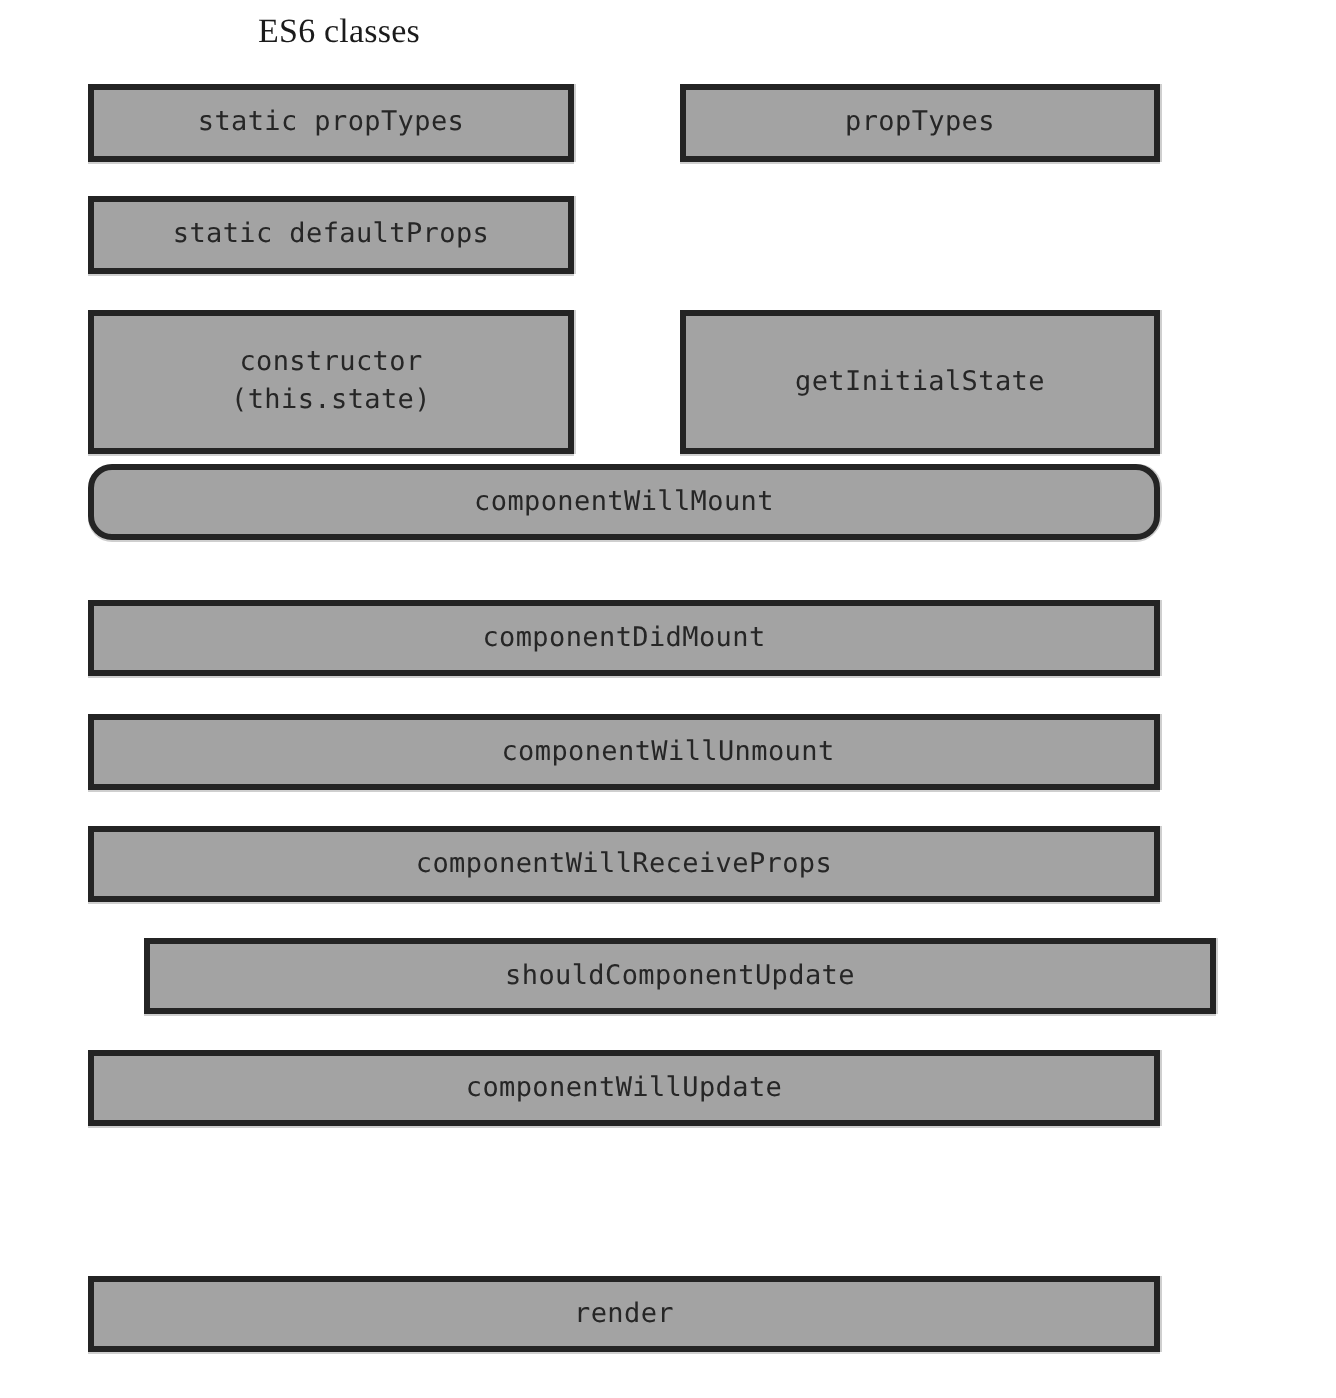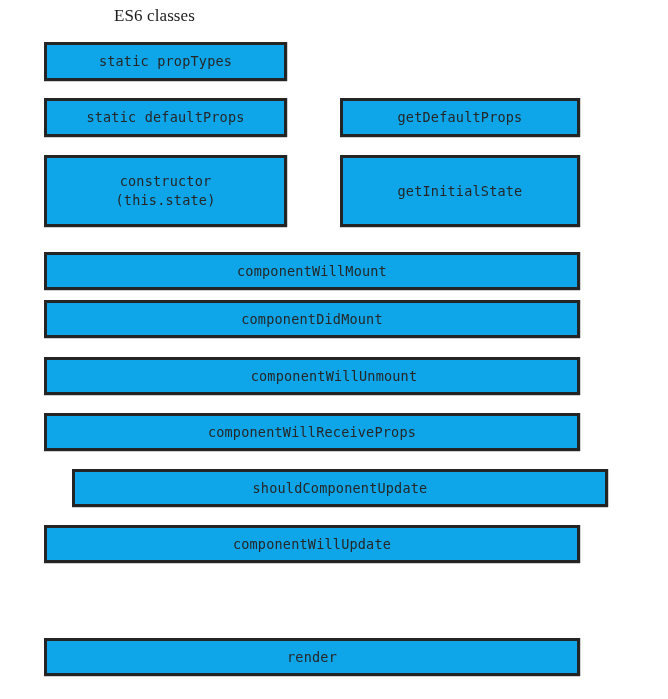--- a/index.html
+++ b/index.html
@@ -26,35 +26,35 @@
     position: absolute;
     font-family: "Liberation Serif", serif;
     font-size: 17px;
     line-height: 20px;
     color: #1b1b1b;
     text-align: center;
     white-space: nowrap;
     letter-spacing: 0.1px;
   }
   #hdr-es6 {
-    left: 33px;
+    left: 48px;
     width: 243px;
     top: 6px;
   }
   #hdr-create {
     left: 340px;
     width: 240px;
     top: 6px;
   }
 
   
   .box {
     position: absolute;
     box-sizing: border-box;
-    background: #0ea5e9;
+    background: #a3a3a3;
     border: 3px solid #242424;
     box-shadow: 0 1px 0 0 #cfcfcf, 1px 0 0 0 #cfcfcf;
     display: flex;
     align-items: center;
     justify-content: center;
     text-align: center;
   }
   .box .box-label {
     font-family: "DejaVu Sans Mono", "Liberation Mono", monospace;
     font-size: 13.5px;
@@ -71,45 +71,45 @@
   .row-a { top: 42px;  height: 39px; }
   .row-b { top: 98px;  height: 39px; }
   .row-c { top: 155px; height: 72px; }
 
   
   .box.full {
     left: 44px;
     width: 536px;
     height: 38px;
   }
-  .fw0 { top: 252px; }
+  .fw0 { top: 232px; border-radius: 12px; }
   .fw1 { top: 300px; }
   .fw2 { top: 357px; padding-left: 44px; }
   .fw3 { top: 413px; }
   .fw4 { top: 469px; margin-left: 28px; }
   .fw5 { top: 525px; }
   .fw6 { top: 582px; }
   .fw7 { top: 638px; }
 </style>
 </head>
 <body>
 
 <div id="diagram">
 
   <div id="hdr-es6" class="col-header">ES6 classes</div>
 
   <div class="box left row-a">
     <span class="box-label">static propTypes</span>
   </div>
+  <div class="box right row-a">
+    <span class="box-label">propTypes</span>
+  </div>
 
   <div class="box left row-b">
     <span class="box-label">static defaultProps</span>
-  </div>
-  <div class="box right row-b">
-    <span class="box-label">getDefaultProps</span>
   </div>
 
   <div class="box left row-c">
     <span class="box-label">constructor
 (this.state)</span>
   </div>
   <div class="box right row-c">
     <span class="box-label">getInitialState</span>
   </div>
 

